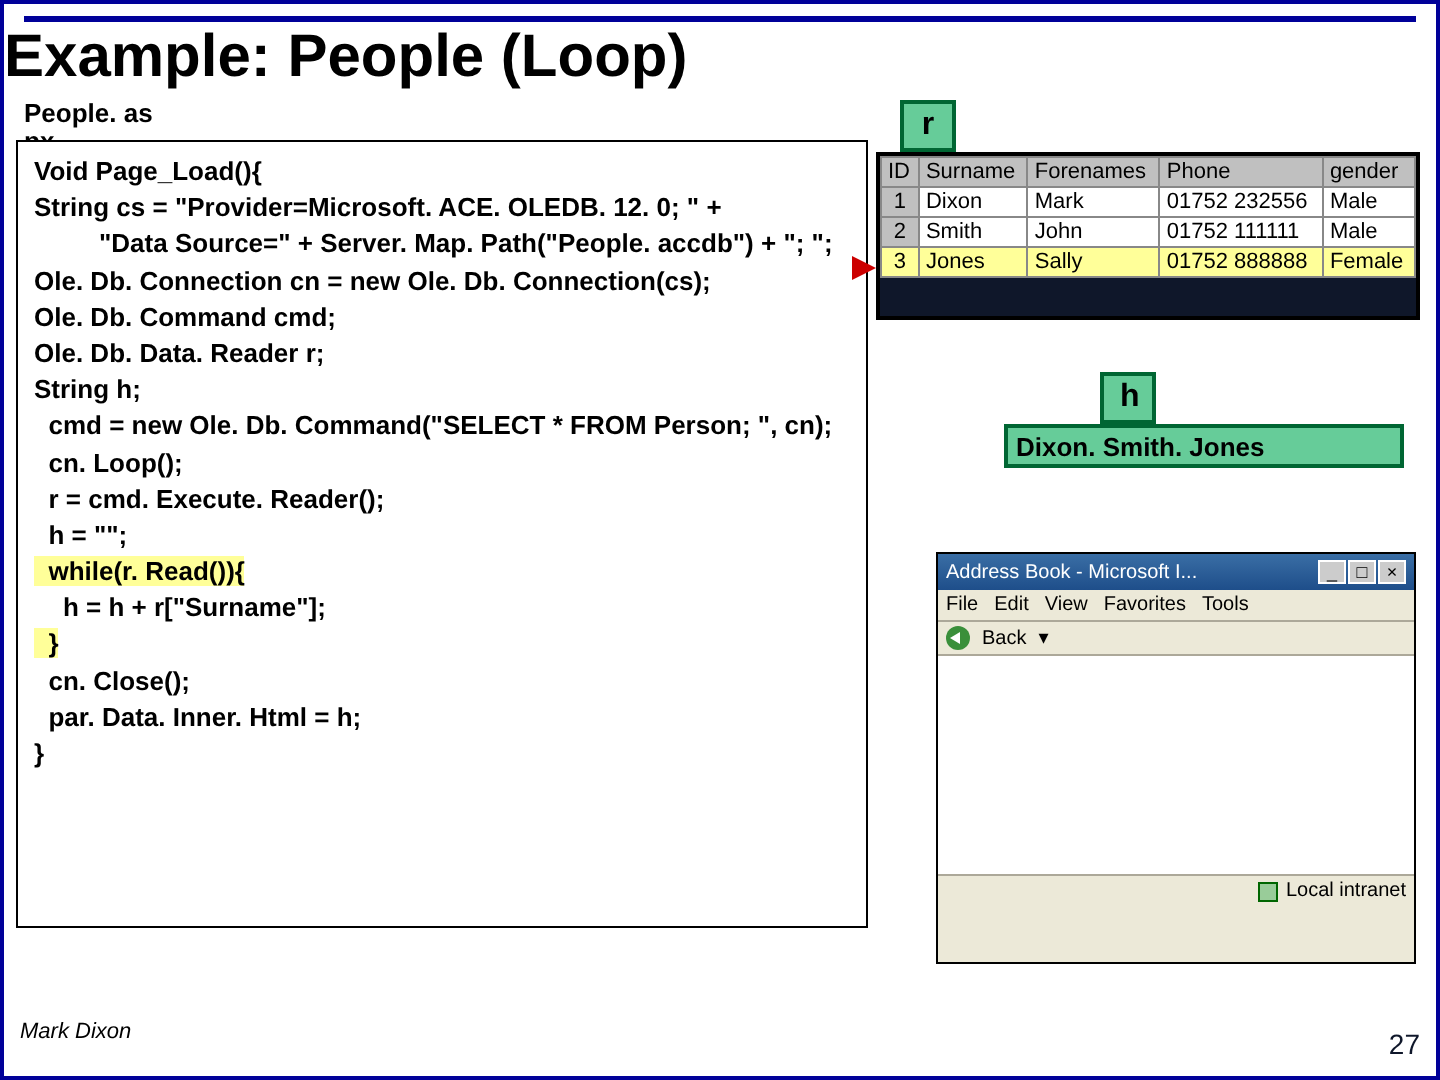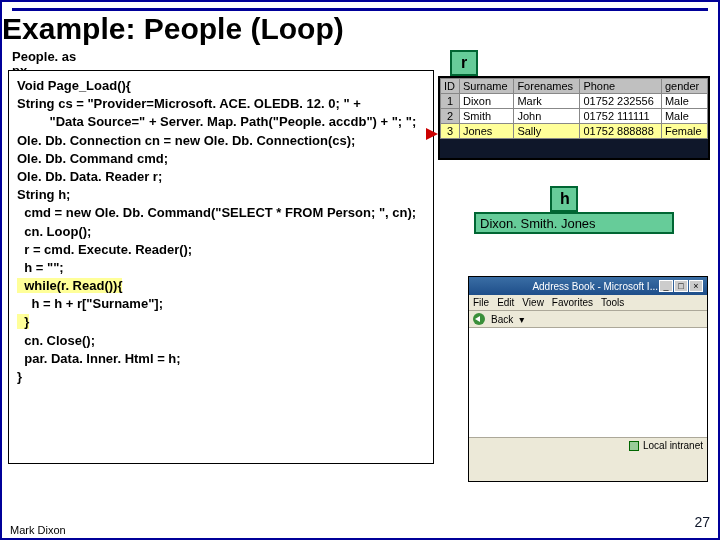--- a/index.html
+++ b/index.html
@@ -13,33 +13,33 @@
   .varbox { position: absolute; border: 2px solid #006633; background: #66cc99; font-size: 16px; font-weight: bold; text-align: center; padding: 2px 8px; }
   .rbox { top: 48px; left: 448px; width: 28px; }
   .hbox { top: 184px; left: 548px; width: 28px; }
   .databox { position: absolute; top: 74px; left: 436px; width: 272px; height: 84px; border: 2px solid #000; background: #0f172a; }
   .datatable { width: 100%; border-collapse: collapse; font-size: 11px; }
   .datatable th { background: #c0c0c0; border: 1px solid #888; padding: 1px 3px; font-weight: normal; text-align: left; }
   .datatable td { border: 1px solid #888; padding: 1px 3px; background: #fff; }
   .datatable td.idcell { background: #c0c0c0; text-align: center; }
   .cursor-row td { background: #ffff99 !important; }
   .cursor-arrow { position: absolute; left: -14px; top: 50px; width: 0; height: 0; border-top: 6px solid transparent; border-bottom: 6px solid transparent; border-left: 12px solid #cc0000; }
-  .resultbox { position: absolute; top: 210px; left: 472px; width: 200px; height: 22px; border: 2px solid #006633; background: #66cc99; font-size: 13px; font-weight: normal; padding: 2px 4px; }
+  .resultbox { position: absolute; top: 210px; left: 500px; width: 200px; height: 22px; border: 2px solid #006633; background: #66cc99; font-size: 13px; font-weight: bold; padding: 2px 4px; }
   .browser { position: absolute; top: 274px; left: 466px; width: 240px; height: 206px; border: 1px solid #000; background: #ece9d8; font-size: 10px; }
-  .browser .titlebar { height: 18px; background: linear-gradient(#3a6ea5,#1e4e8a); color: #fff; display: flex; align-items: center; padding: 0 4px; justify-content: flex-end; }
+  .browser .titlebar { height: 18px; background: linear-gradient(#3a6ea5,#1e4e8a); color: #fff; display: flex; align-items: center; padding: 0 4px; justify-content: space-between; }
   .browser .winbtns span { display: inline-block; width: 14px; height: 12px; background: #ccc; border: 1px solid #fff; margin-left: 1px; text-align: center; line-height: 10px; color: #000; font-size: 9px; }
   .browser .menubar { padding: 2px 4px; font-size: 10px; color: #000; display: flex; gap: 8px; border-bottom: 1px solid #aca899; }
   .browser .toolbar { padding: 2px 4px; font-size: 10px; color: #000; display: flex; gap: 6px; align-items: center; border-bottom: 1px solid #aca899; }
   .browser .addrbar { padding: 2px 4px; display: flex; gap: 4px; align-items: center; border-bottom: 1px solid #aca899; }
   .browser .addrbar input { flex: 1; font-size: 10px; height: 14px; border: 1px solid #7f9db9; padding: 0 2px; }
   .browser .go { background: #4a4; color: #fff; font-size: 9px; padding: 1px 3px; border: 1px solid #060; }
   .browser .content { background: #fff; height: 110px; border-bottom: 1px solid #aca899; }
   .browser .status { padding: 2px 4px; display: flex; justify-content: flex-end; align-items: center; gap: 4px; }
   .browser .status .zone { display: inline-block; width: 10px; height: 10px; background: #9c9; border: 1px solid #060; }
-  .footer-left { position: absolute; bottom: 2px; left: 8px; font-size: 11px; color: #000; }
+  .footer-left { position: absolute; bottom: 16px; left: 8px; font-size: 11px; color: #000; font-style: italic; }
   .footer-right { position: absolute; bottom: 8px; right: 8px; font-size: 14px; color: #0f172a; }
   .backicon { display:inline-block; width:12px; height:12px; border-radius:50%; background:#3a8f3a; position:relative; }
   .backicon:after { content:""; position:absolute; left:2px; top:3px; border-top:3px solid transparent; border-bottom:3px solid transparent; border-right:5px solid #fff; }
 </style>
 </head>
 <body>
 
 <div class="slide">
   <div class="rule"></div>
   <div class="title">Example: People (Loop)</div>

